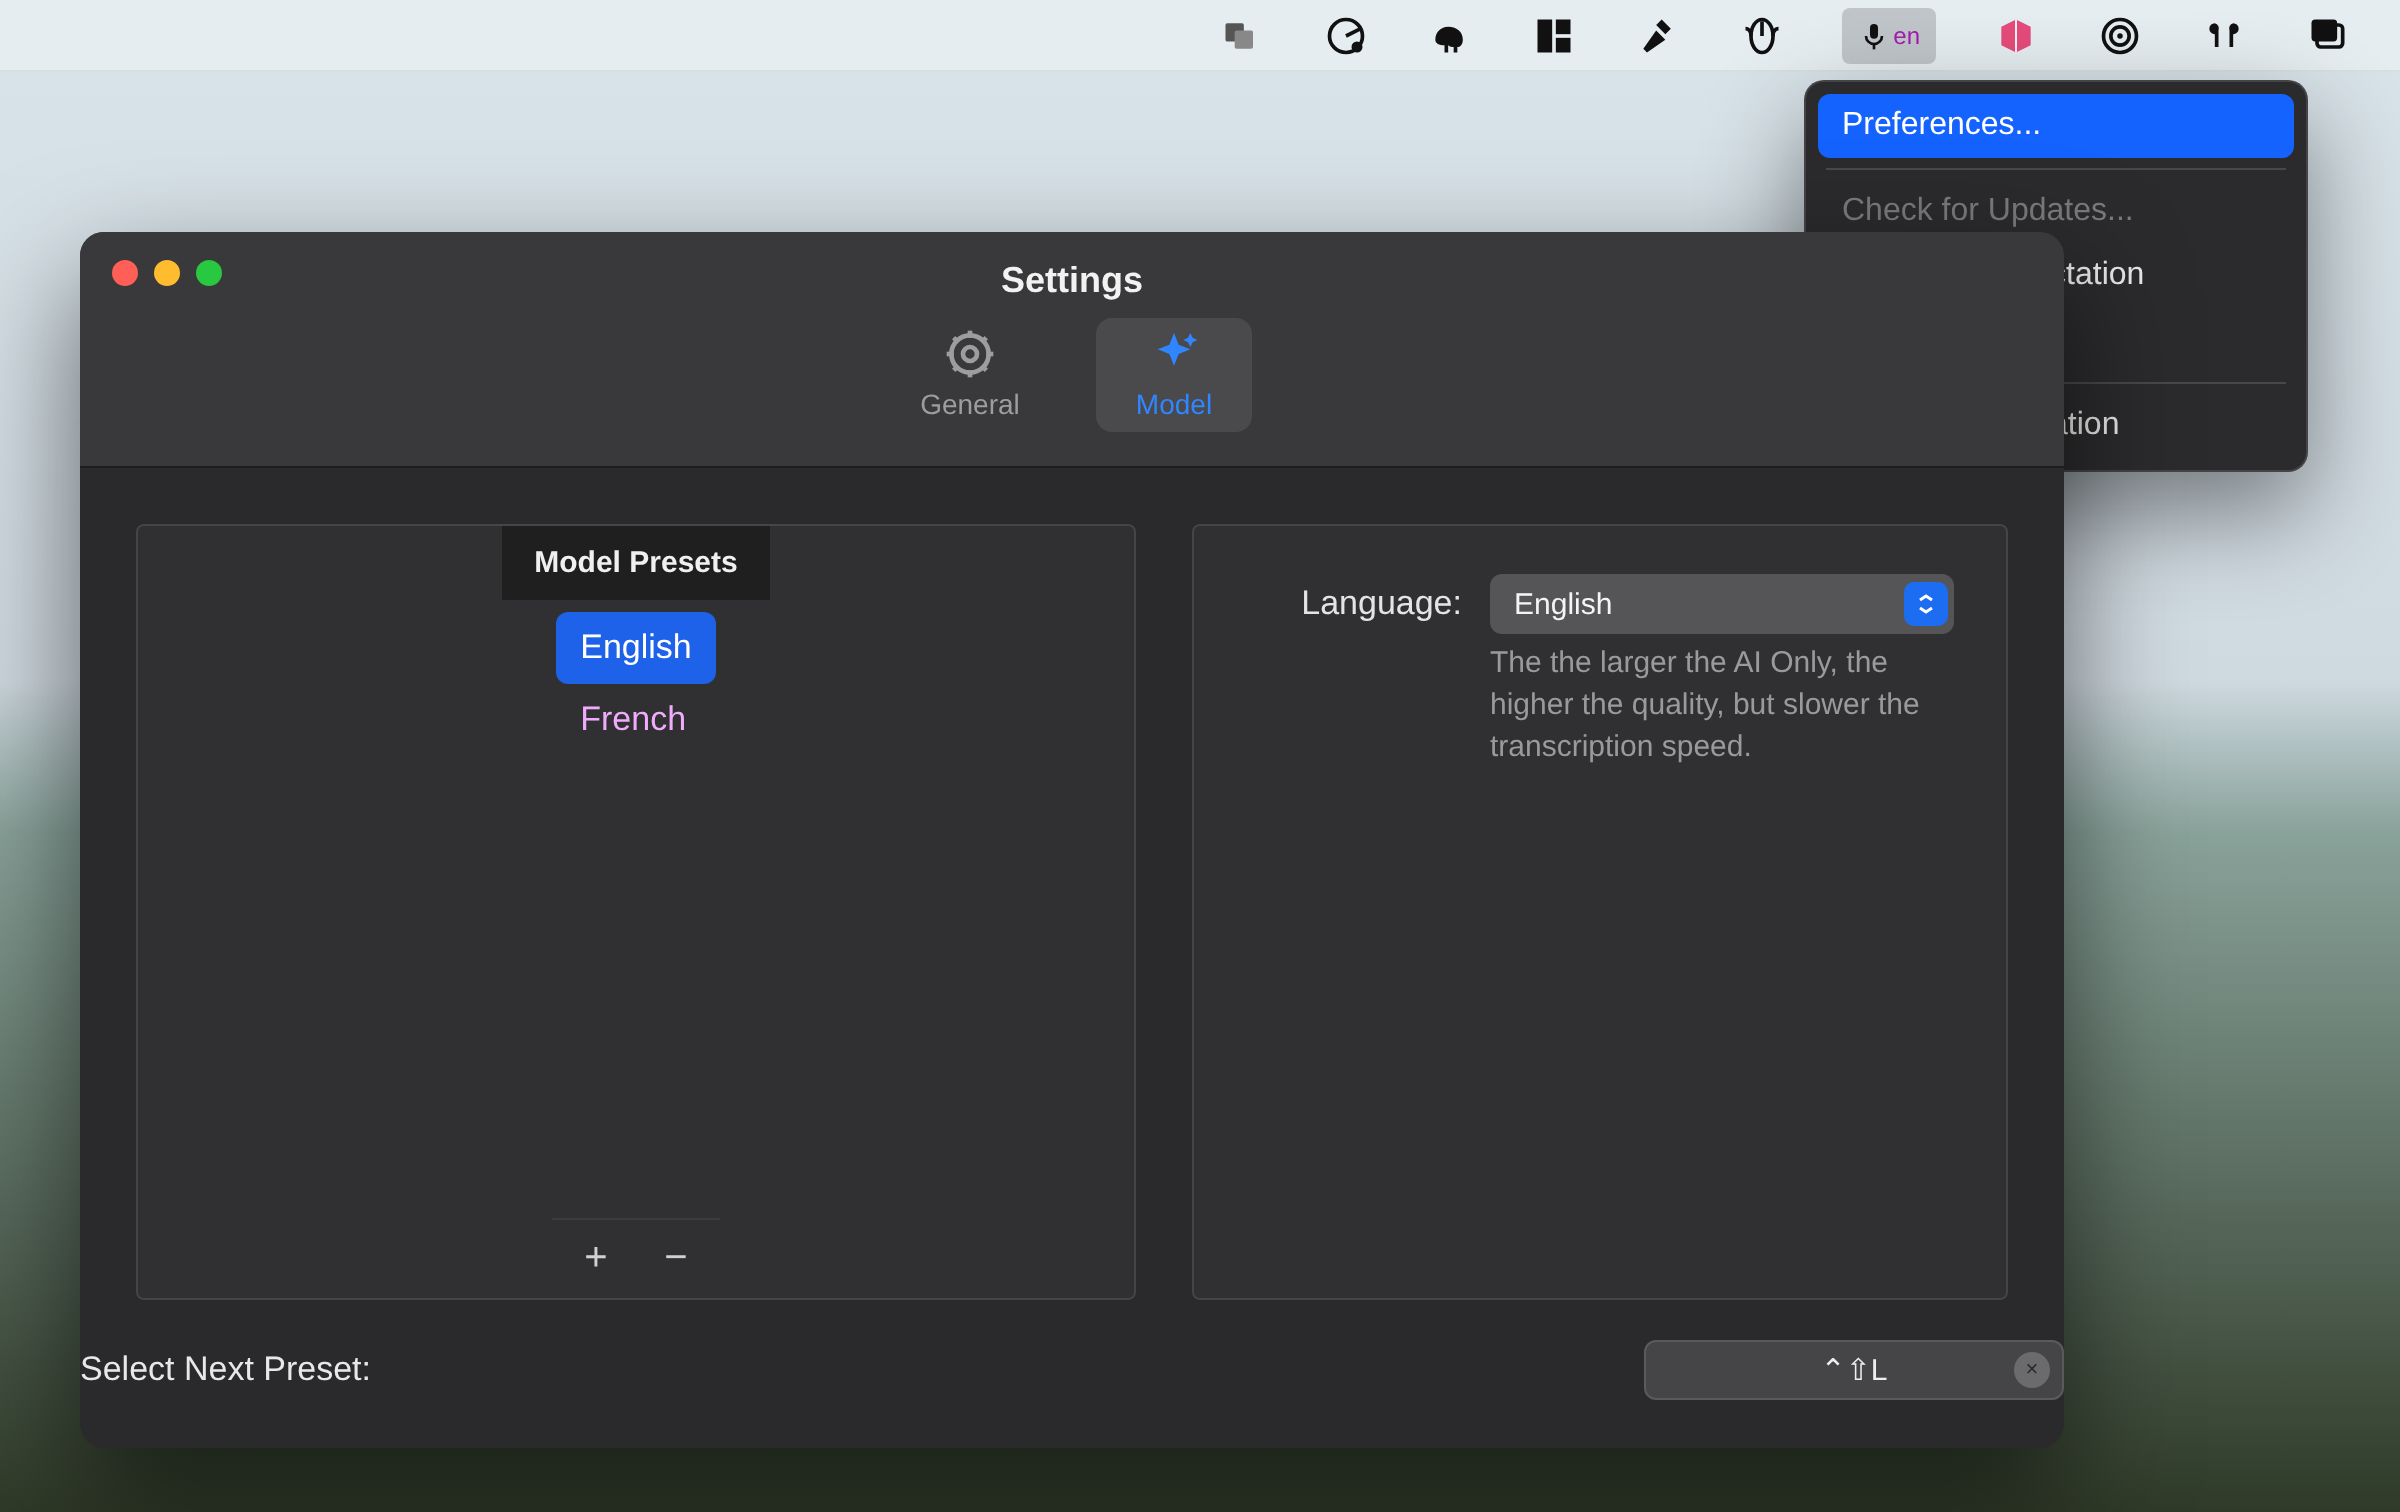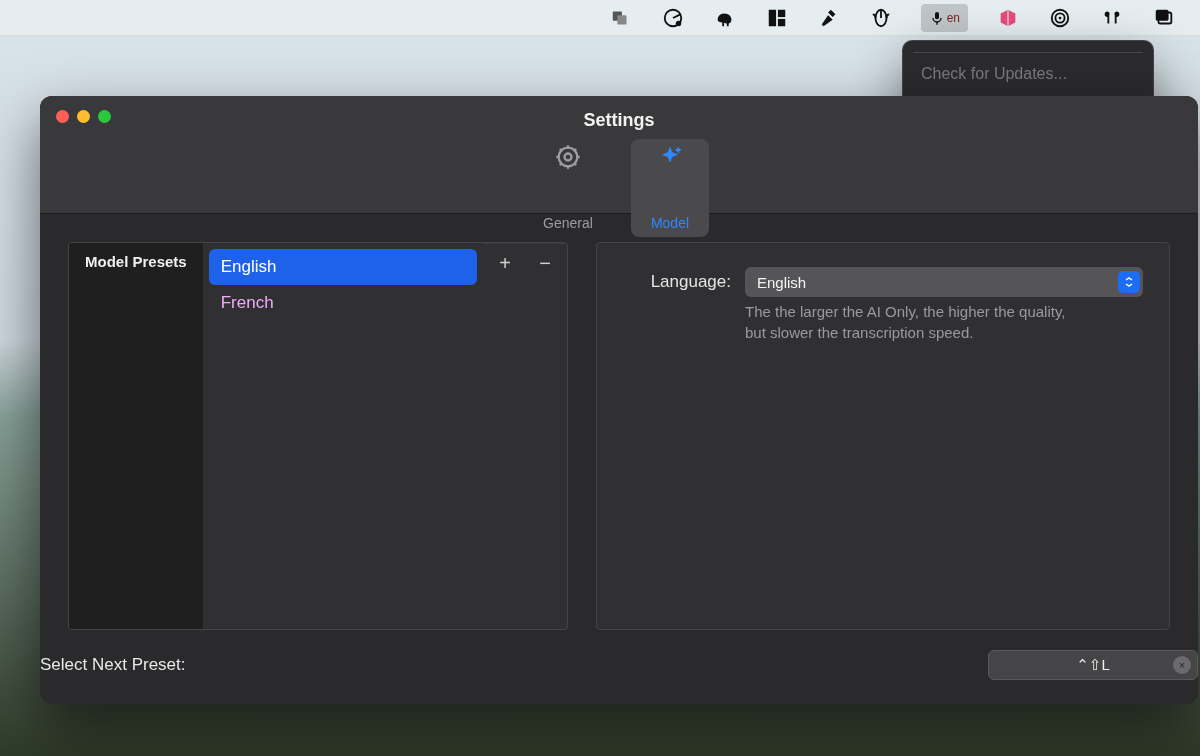--- a/index.html
+++ b/index.html
@@ -18,21 +18,21 @@
     border-bottom: 1px solid rgba(0,0,0,0.06);
     width: 100%;
     justify-content: flex-end;
   }
   .menubar .mi {
     width: 24px; height: 24px; display: flex; align-items: center; justify-content: center;
     color: #1a1a1a;
   }
   .menubar .mi.active {
     background: #bfc5c8; border-radius: 4px; padding: 0 8px; width: auto; height: 28px;
-    color: #7f1d1d;
+    color: #a21caf;
   }
   .menubar .mi svg { width: 22px; height: 22px; }
   .micen { display: flex; align-items: center; gap: 2px; font-size: 12px; font-weight: 500; }
 
   
   .dropdown {
     position: absolute; top: 40px; right: 46px;
     width: 252px;
     background: #2b2b2d;
     border: 1px solid rgba(255,255,255,0.12);
@@ -44,22 +44,22 @@
   .dropdown .ditem {
     padding: 7px 12px; border-radius: 6px; font-size: 16px;
     cursor: default;
   }
   .dropdown .ditem.selected { background: #1463ff; color: #fff; }
   .dropdown .ditem.disabled { color: #7a7a7c; }
   .dropdown hr { border: none; border-top: 1px solid rgba(255,255,255,0.14); margin: 5px 4px; }
 
   
   .window {
-    position: absolute; top: 96px; left: 40px;
-    width: 1158px; height: 608px;
+    position: absolute; top: 116px; left: 40px;
+    width: 992px; height: 608px;
     background: #2a2a2c;
     border-radius: 12px;
     box-shadow: 0 25px 60px rgba(0,0,0,0.55);
     overflow: hidden;
     color: #e6e6e6;
     display: flex; flex-direction: column;
   }
   .titlebar {
     height: 118px; background: #39393b;
     border-bottom: 1px solid #1e1e1f;
@@ -70,25 +70,25 @@
   .dot.red { background: #ff5f57; }
   .dot.yellow { background: #febc2e; }
   .dot.green { background: #28c840; }
   .wtitle { text-align: center; font-size: 18px; font-weight: 600; color: #f2f2f2; padding-top: 14px; }
 
   .toolbar { display: flex; justify-content: center; gap: 24px; margin-top: 8px; }
   .tbitem { width: 78px; display: flex; flex-direction: column; align-items: center; gap: 3px;
             padding: 4px 0 6px; border-radius: 8px; color: #9d9d9f; }
   .tbitem.active { background: #4a4a4c; color: #2f86ff; }
   .tbitem .icon { width: 28px; height: 28px; }
-  .tbitem .lbl { font-size: 14px; margin-top: 41px; }
+  .tbitem .lbl { font-size: 14px; }
 
   .content { flex: 1; display: flex; gap: 28px; padding: 28px 28px 10px; }
   .leftpane { width: 500px; background: #303032; border: 1px solid #454547; border-radius: 4px;
-              display: flex; flex-direction: row; overflow: hidden; }
+              display: flex; flex-direction: column; overflow: hidden; align-items: center; }
   .lp-header { background: #1f1f20; padding: 10px 16px; font-size: 15px; font-weight: 600; color: #f0f0f0; }
   .lp-list { flex: 1; padding: 6px; }
   .lp-row { padding: 8px 12px; border-radius: 6px; font-size: 17px; color: #f0abfc; }
   .lp-row.selected { background: #1d62e8; color: #fff; }
   .lp-footer { display: flex; gap: 20px; padding: 8px 12px; border-top: 1px solid #3c3c3e; }
   .lp-footer .btn { color: #d0d0d0; font-size: 20px; width: 20px; text-align: center; cursor: default; }
 
   .rightpane { flex: 1; background: #303032; border: 1px solid #454547; border-radius: 4px;
                padding: 24px 26px; }
   .formrow { display: flex; align-items: center; gap: 14px; margin-bottom: 4px; }
@@ -185,20 +185,21 @@
   </div>
   <div class="mi">
     <svg viewBox="0 0 24 24">
         <rect x="6" y="6" width="14" height="12" rx="2" fill="none" stroke="#111" stroke-width="2"></rect>
         <rect x="3" y="3" width="14" height="12" rx="2" fill="#111"></rect>
       </svg>
   </div>
 </div>
 
 <div class="dropdown">
+  <div class="ditem selected"><span>Preferences...</span></div>
   <hr>
   <div class="ditem disabled"><span>Check for Updates...</span></div>
   <div class="ditem"><span>About BetterDictation</span></div>
   <div class="ditem"><span>Help</span></div>
   <hr>
   <div class="ditem"><span>Quit BetterDictation</span></div>
 </div>
 
 <div class="window">
   <div class="titlebar">

